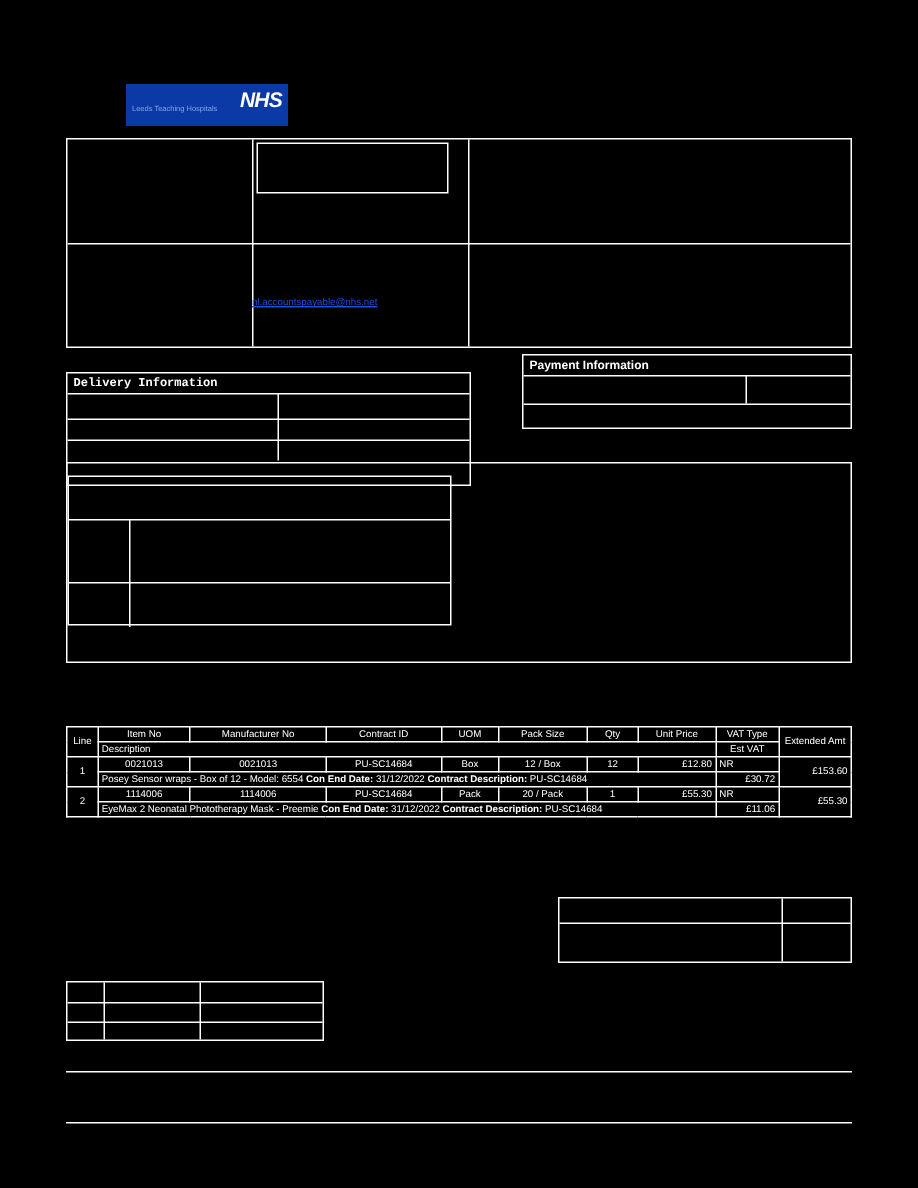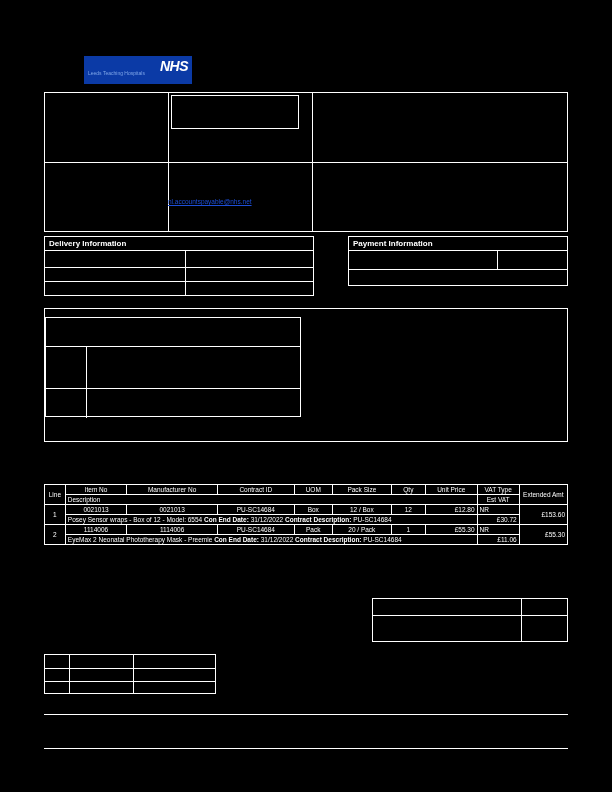--- a/index.html
+++ b/index.html
@@ -83,25 +83,26 @@
     font-size: 6.5px;
     color: #1d4fd8;
     text-decoration: underline;
     white-space: nowrap;
   }
 
   
   .delivery-box {
     position: absolute;
     left: 44px;
-    top: 236px;
+    top: 248px;
     width: 270px;
-    height: 60px;
-    border: 1px solid #ffffff;
-    box-sizing: border-box;
+    height: 76px;
+    border: 1px solid #ffffff;
+    box-sizing: border-box;
+    font-family: Liberation Mono, monospace;
   }
   .payment-box {
     position: absolute;
     left: 348px;
     top: 236px;
     width: 220px;
     height: 50px;
     border: 1px solid #ffffff;
     box-sizing: border-box;
   }

